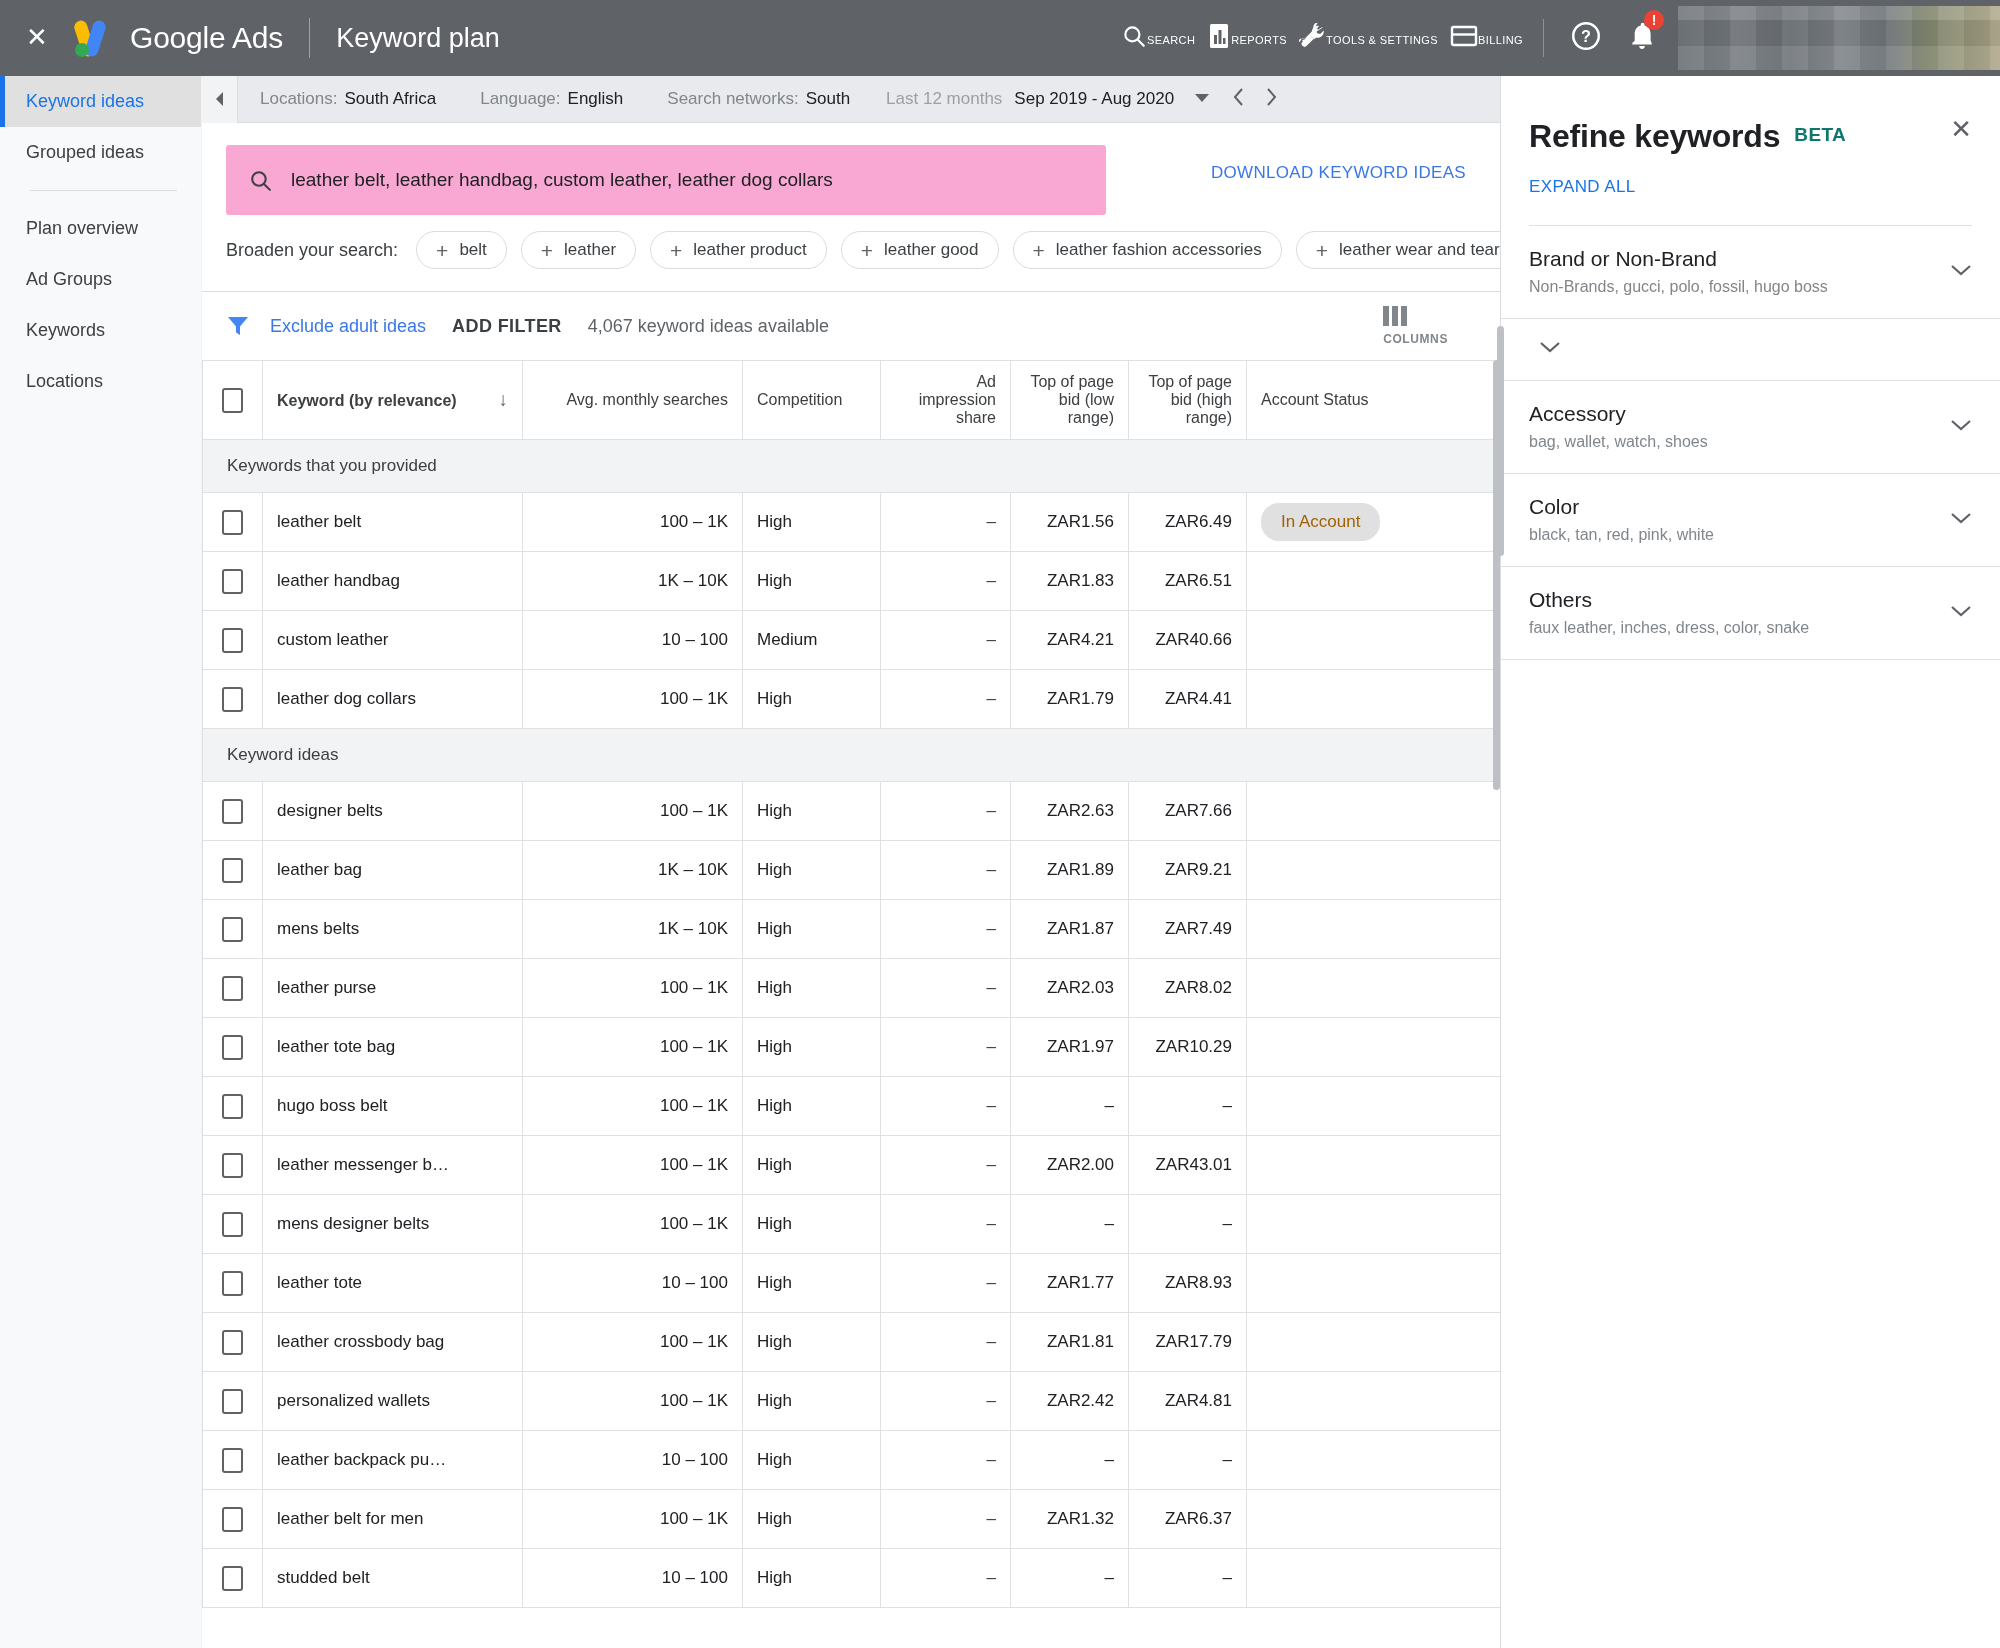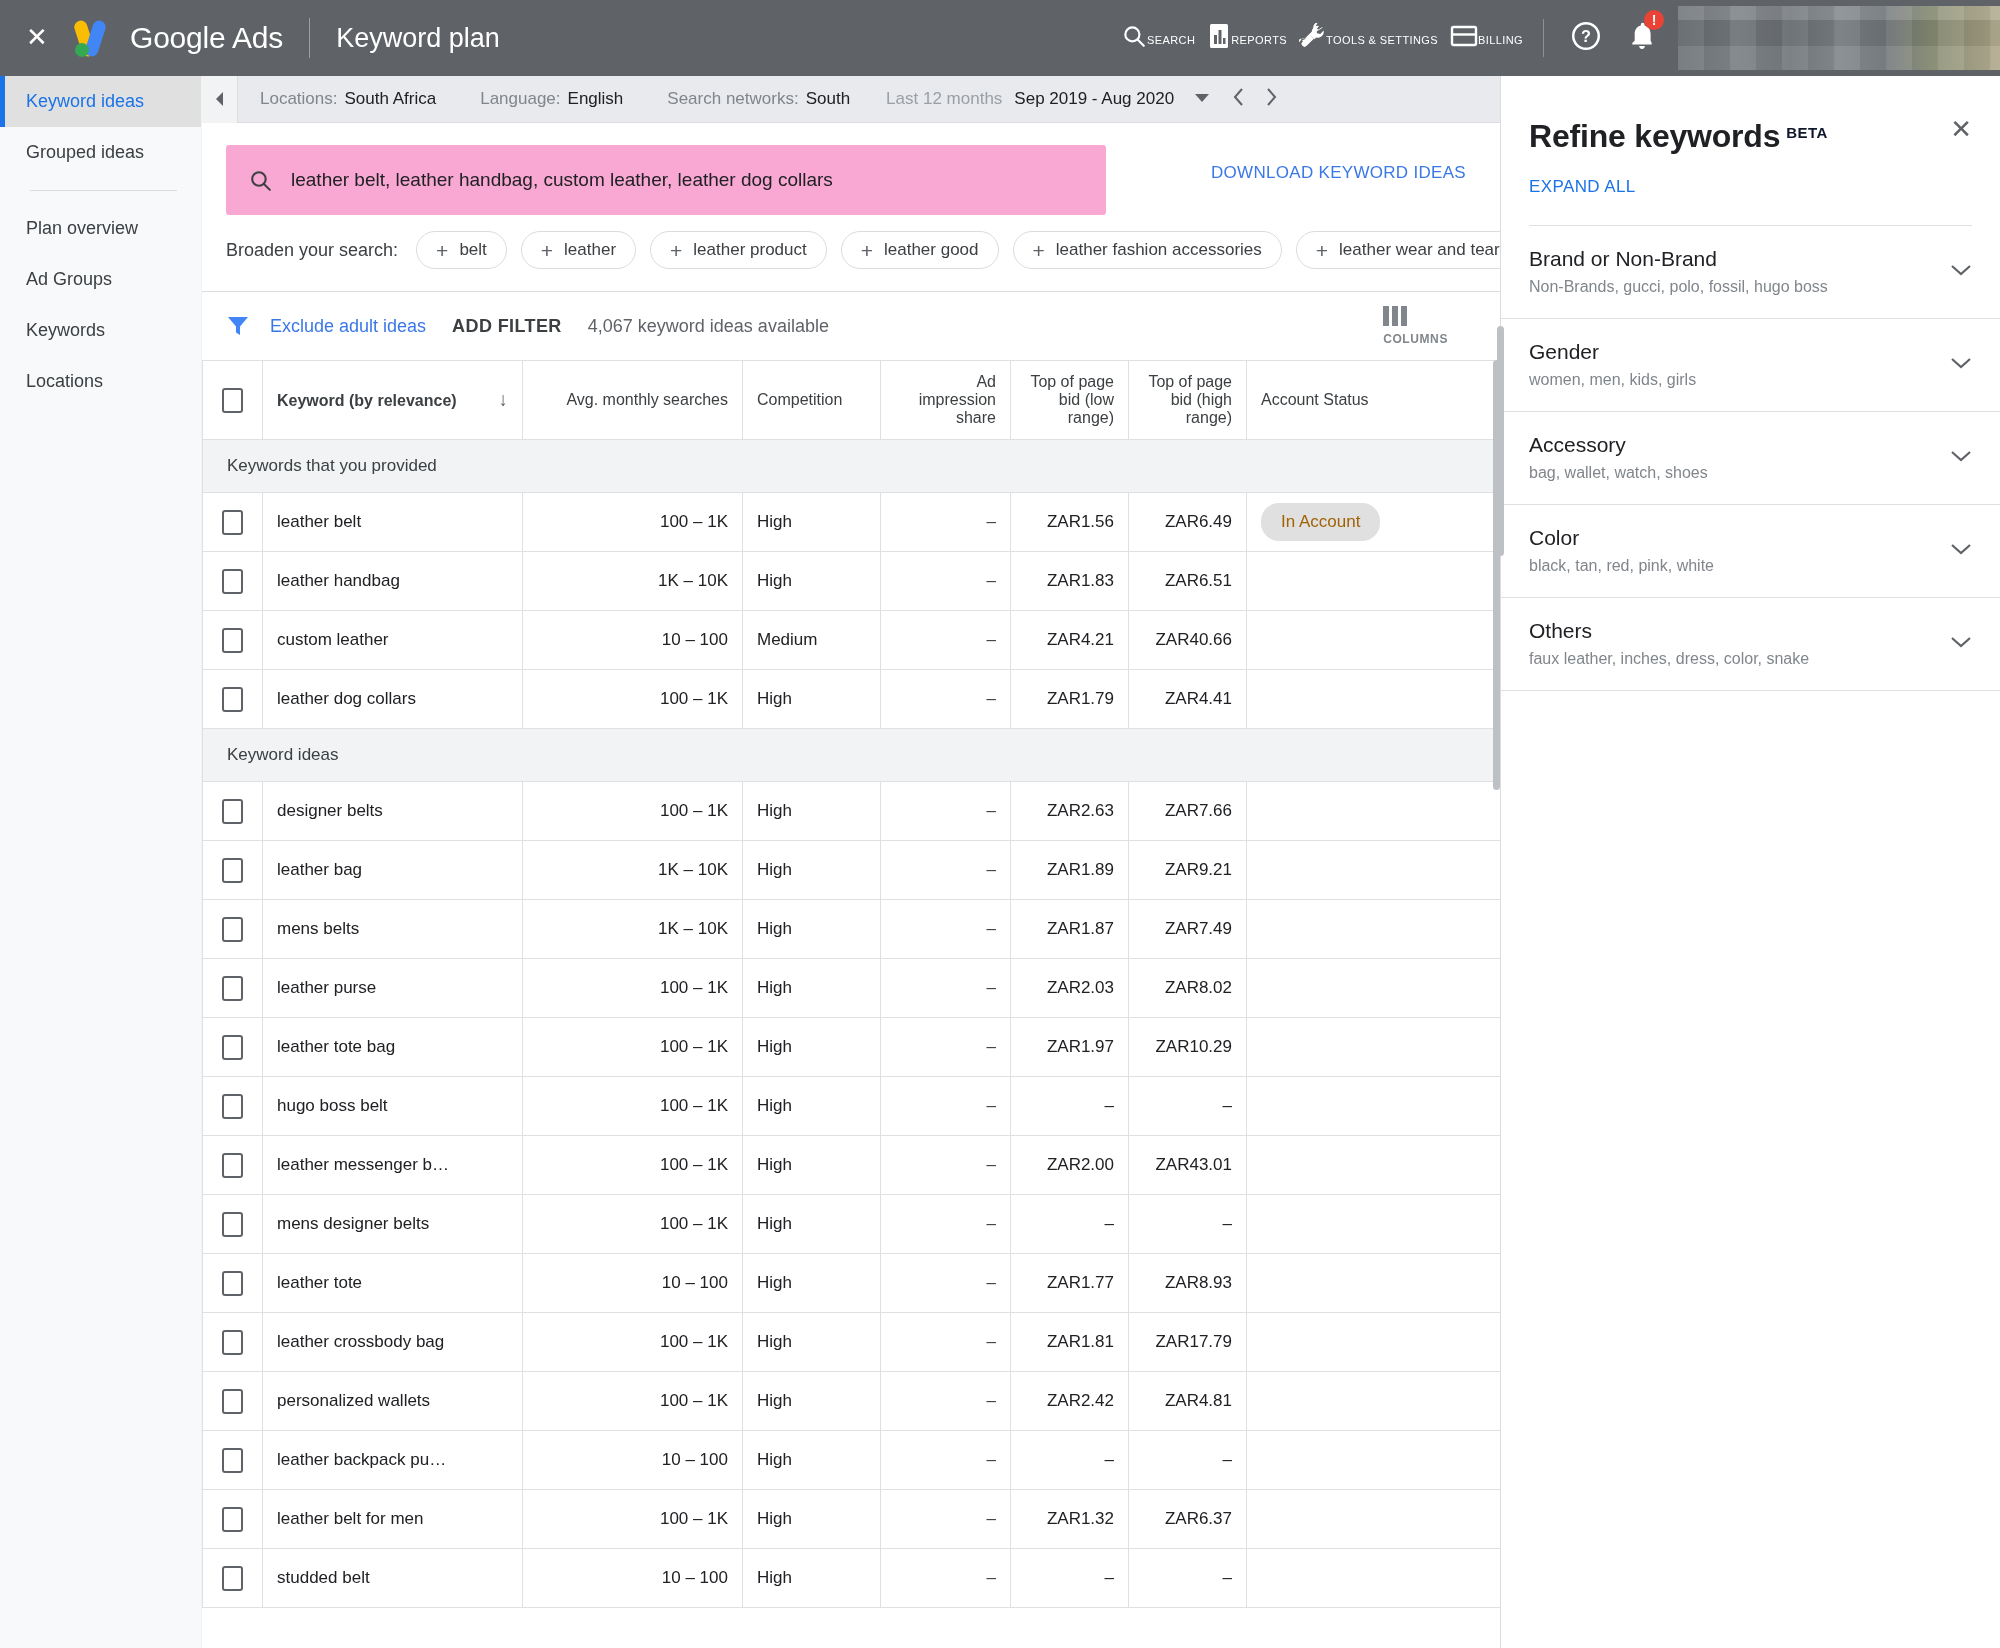--- a/index.html
+++ b/index.html
@@ -212,21 +212,21 @@
   }
 
   
   .rightpanel {
     width:500px; flex:0 0 500px; border-left:1px solid #dadce0; background:#fff;
     position:relative;
   }
   .rp-head { padding:42px 28px 0 28px; }
   .rp-title-row { display:flex; align-items:flex-start; }
   .rp-title { font-size:32px; font-weight:700; color:#202124; letter-spacing:-0.2px; }
-  .rp-beta { color:#0f172a; font-size:15px; font-weight:700; margin-left:6px; margin-top:6px; letter-spacing:.4px; }
+  .rp-beta { color:#0f766e; font-size:19px; font-weight:700; margin-left:14px; margin-top:6px; letter-spacing:.4px; }
   .rp-close { margin-left:auto; color:#5f6368; font-size:26px; cursor:pointer; line-height:22px; font-weight:300; }
   .rp-expand { color:#1a73e8; font-size:17px; font-weight:500; letter-spacing:.4px; margin-top:22px; cursor:pointer; }
   .rp-sep { height:1px; background:#e0e0e0; margin-top:28px; }
   .rp-item {
     padding:21px 28px 22px 28px; border-bottom:1px solid #e0e0e0;
     display:flex; align-items:center; cursor:pointer;
   }
   .rp-item .txt { flex:1 1 auto; min-width:0; }
   .rp-item .name { font-size:21px; color:#202124; }
   .rp-item .sub { font-size:16px; color:#80868b; margin-top:7px; }
@@ -697,24 +697,20 @@
         <div class="rp-item">
           <div class="txt">
             <div class="name">Brand or Non-Brand</div>
             <div class="sub">Non-Brands, gucci, polo, fossil, hugo boss</div>
           </div>
           <span class="rp-chev"><svg width="22" height="14" viewBox="0 0 22 14" fill="none" stroke="#5f6368" stroke-width="2.2">
               <path d="M2 3l9 8 9-8"></path>
             </svg></span>
         </div>
         <div class="rp-item">
-          <div class="txt">
-            <div class="name">Gender</div>
-            <div class="sub">women, men, kids, girls</div>
-          </div>
           <span class="rp-chev"><svg width="22" height="14" viewBox="0 0 22 14" fill="none" stroke="#5f6368" stroke-width="2.2">
               <path d="M2 3l9 8 9-8"></path>
             </svg></span>
         </div>
         <div class="rp-item">
           <div class="txt">
             <div class="name">Accessory</div>
             <div class="sub">bag, wallet, watch, shoes</div>
           </div>
           <span class="rp-chev"><svg width="22" height="14" viewBox="0 0 22 14" fill="none" stroke="#5f6368" stroke-width="2.2">

